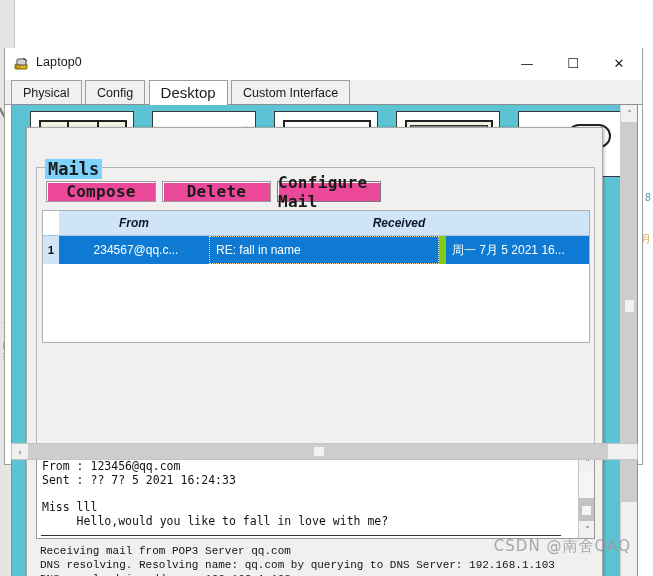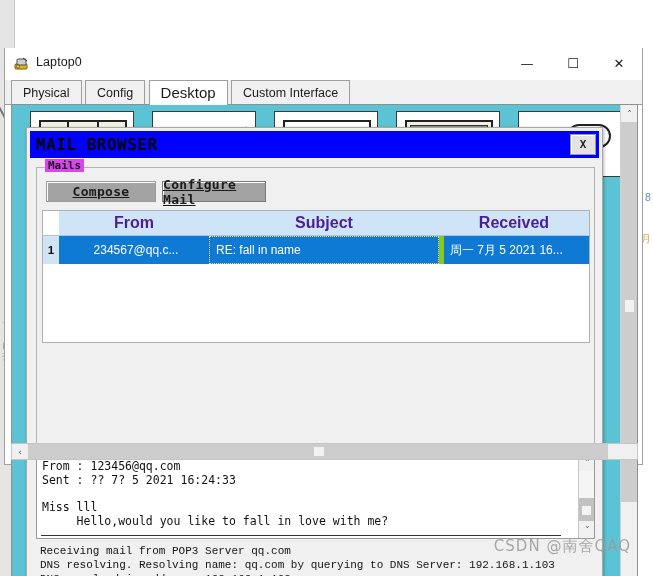--- a/index.html
+++ b/index.html
@@ -299,49 +299,48 @@
   .mails-group {
     position: absolute;
     left: 9px; top: 39px;
     width: 559px; height: 281px;
     border: 1px solid #b4b4b4;
     box-sizing: border-box;
   }
   .group-label {
     position: absolute;
     left: 8px; top: -9px;
-    background: #d946ef;
+    background: #7dd3fc;
     padding: 0 3px;
     font-family: "DejaVu Sans Mono", monospace;
-    font-size: 11px;
+    font-size: 17px;
     font-weight: bold;
     color: #1a1a1a;
   }
   .btn-row {
     position: absolute;
     left: 9px; top: 13px;
     display: flex;
     gap: 6px;
   }
   .mbtn {
     height: 21px;
-    background: #a3a3a3;
+    background: #ec4899;
     border: 1px solid #9a9a9a;
     box-shadow: inset 1px 1px 0 #ffffff;
     font-family: "DejaVu Sans Mono", monospace;
-    font-size: 13px;
+    font-size: 16px;
     font-weight: bold;
     color: #1a1a1a;
     display: flex;
     align-items: center;
     justify-content: center;
     cursor: default;
     box-sizing: border-box;
     letter-spacing: .3px;
-    text-decoration: underline;
   }
   .mbtn.w1 { width: 110px; }
   .mbtn.w2 { width: 109px; }
   .mbtn.w3 { width: 110px; }
   .mbtn.w4 { width: 109px; }
   .mbtn.w5 { width: 104px; border-color: #7a7a7a; }
 
   
   .mail-table-wrap {
     position: absolute;
@@ -352,27 +351,28 @@
     box-sizing: border-box;
     overflow: hidden;
   }
   .mt-head {
     display: flex;
     height: 24px;
     background: #cfe4f6;
     border-bottom: 1px solid #a7c7e0;
   }
   .mt-head .th {
-    font-size: 16px;
+    font-size: 12px;
     font-weight: bold;
-    color: #4c1d95;
+    color: #0f172a;
     display: flex;
     align-items: center;
     justify-content: center;
     box-sizing: border-box;
+    font-style: italic;
   }
   .mt-head .th.idx { width: 16px; background: #ffffff; }
   .mt-head .th.from { width: 150px; }
   .mt-head .th.subject { width: 230px; }
   .mt-head .th.recv { flex: 1; }
   .mt-row {
     display: flex;
     height: 28px;
     background: #0f7ad4;
     align-items: stretch;
@@ -394,21 +394,21 @@
     font-weight: bold;
     font-size: 11.5px;
     padding-left: 0;
     justify-content: center;
   }
   .mt-row .td.from { width: 150px; justify-content: center; padding-left: 4px; }
   .mt-row .td.subject {
     width: 230px;
     border: 1px dotted #ffd9a0;
   }
-  .mt-row .td.recv { flex: 1; border-left: 5px solid #84cc16; }
+  .mt-row .td.recv { flex: 1; border-left: 7px solid #84cc16; }
 
   
   .msg-panel {
     position: absolute;
     left: 9px; top: 325px;
     width: 559px; height: 86px;
     background: #ffffff;
     border: 1px solid #9a9a9a;
     box-sizing: border-box;
     overflow: hidden;
@@ -601,38 +601,34 @@
         </div>
 
         <div class="dt-bottom-row">
           <div class="dt-small c1"></div>
           <div class="dt-small c2"></div>
           <div class="dt-small c3"></div>
         </div>
 
         <div class="mail-dialog">
 
-          <div class="mail-titlebar">
-            <div class="mail-title-text">MAIL BROWSER</div>
-            <div class="mail-close">X</div>
-          </div>
 
           <div class="mails-group">
             <div class="group-label">Mails</div>
 
             <div class="btn-row">
               <div class="mbtn w1">Compose</div>
+              <div class="mbtn w4">Delete</div>
               <div class="mbtn w5">Configure Mail</div>
             </div>
 
             <div class="mail-table-wrap">
               <div class="mt-head">
                 <div class="th idx"></div>
                 <div class="th from">From</div>
-                <div class="th subject">Subject</div>
                 <div class="th recv">Received</div>
               </div>
               <div class="mt-row">
                 <div class="td idx">1</div>
                 <div class="td from">234567@qq.c...</div>
                 <div class="td subject">RE: fall in name</div>
                 <div class="td recv">周一 7月 5 2021 16...</div>
               </div>
             </div>
           </div>

